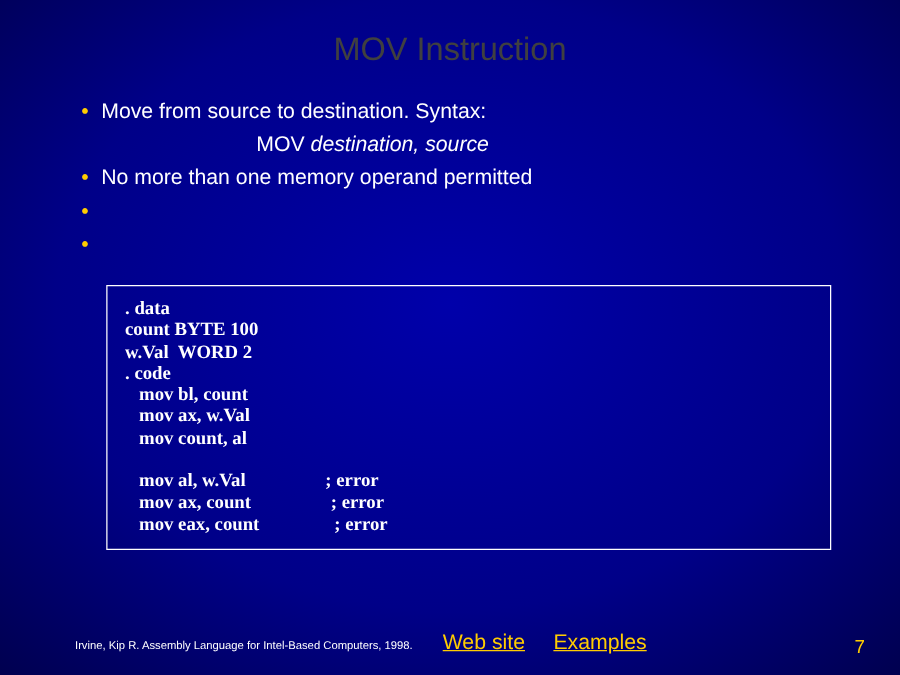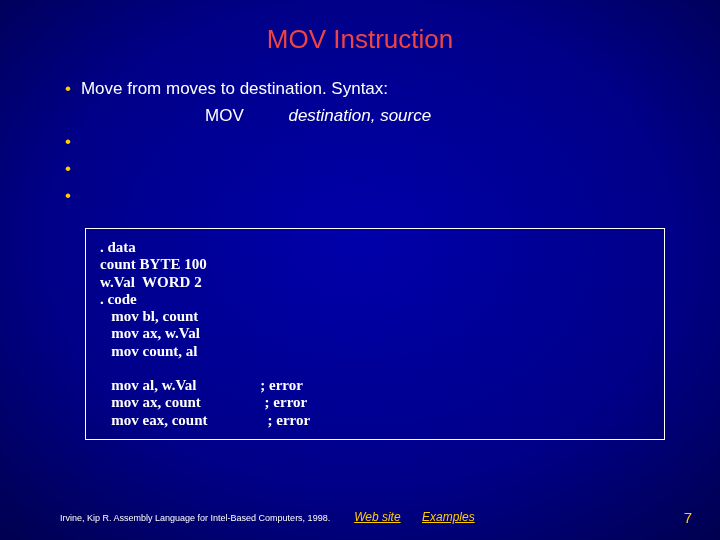--- a/index.html
+++ b/index.html
@@ -11,21 +11,21 @@
   }
   body {
     background: radial-gradient(ellipse 900px 700px at 50% 45%, #0000aa 0%, #000088 35%, #000033 70%, #000011 100%);
     font-family: Arial, Helvetica, sans-serif;
     color: #ffffff;
     position: relative;
   }
   .title {
     text-align: center;
     font-size: 26px;
-    color: #ef4444;
+    color: #404040;
     padding-top: 24px;
     padding-bottom: 22px;
     font-weight: normal;
   }
   .bullets {
     padding-left: 65px;
     padding-right: 40px;
     font-size: 17px;
     line-height: 1.45;
   }
@@ -37,21 +37,21 @@
     color: #ffcc00;
     margin-right: 10px;
   }
   .syntax-line {
     padding-left: 140px;
     font-size: 17px;
     margin-top: 1px;
     margin-bottom: 2px;
   }
   .syntax-op { }
-  .syntax-args { font-style: italic; margin-left: 40px; }
+  .syntax-args { font-style: italic; }
   .codebox {
     margin: 20px 55px 0 85px;
     border: 1px solid #ffffff;
     padding: 10px 14px;
     font-family: Liberation Serif, serif;
     font-size: 15px;
     line-height: 1.15;
     white-space: pre;
     font-weight: bold;
     color: #ffffff;
@@ -65,22 +65,21 @@
     align-items: baseline;
     font-size: 10px;
   }
   .citation {
     padding-left: 60px;
     color: #ffffff;
     font-size: 9px;
   }
   .links {
     padding-left: 24px;
-    font-size: 12px;
-    font-style: italic;
+    font-size: 17px;
   }
   .link {
     color: #ffcc00;
     text-decoration: underline;
     margin-right: 18px;
     cursor: pointer;
   }
   .pagenum {
     position: absolute;
     right: 28px;
@@ -90,27 +89,28 @@
   }
 </style>
 </head>
 <body>
 
 <div class="title">MOV Instruction</div>
 
 <div class="bullets">
   <div class="bullet">
     <span class="dot">•</span>
-    <span>Move from moves to destination. Syntax:</span>
+    <span>Move from source to destination. Syntax:</span>
   </div>
   <div class="syntax-line">
     <span class="syntax-op">MOV </span><span class="syntax-args">destination, source</span>
   </div>
   <div class="bullet">
     <span class="dot">•</span>
+    <span>No more than one memory operand permitted</span>
   </div>
   <div class="bullet">
     <span class="dot">•</span>
   </div>
   <div class="bullet">
     <span class="dot">•</span>
   </div>
 </div>
 
 <div class="codebox">. data

